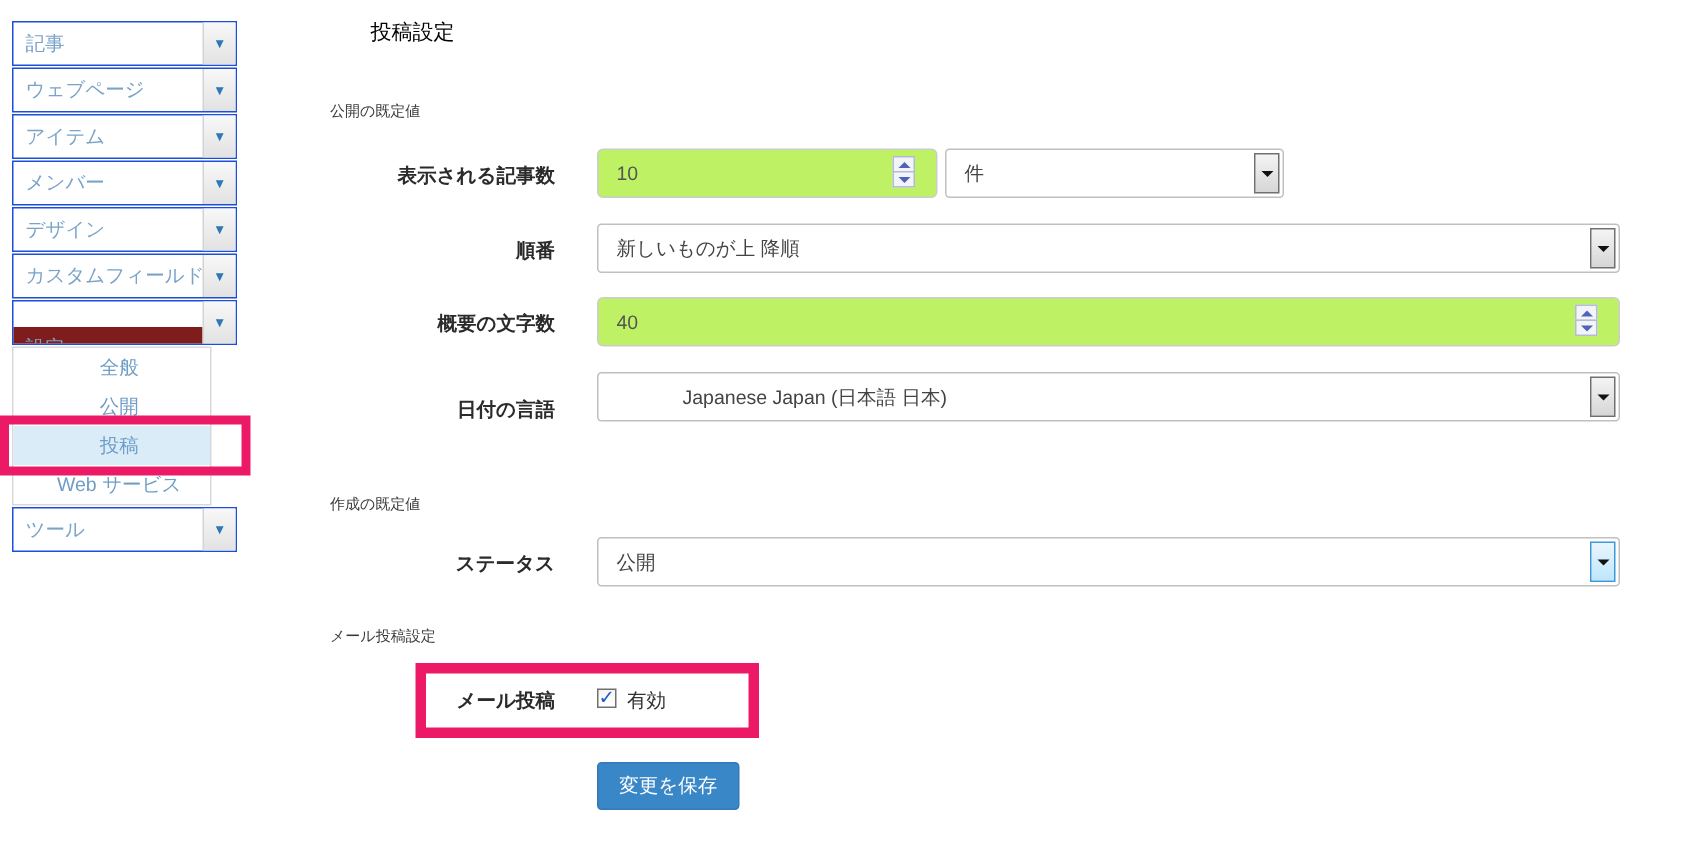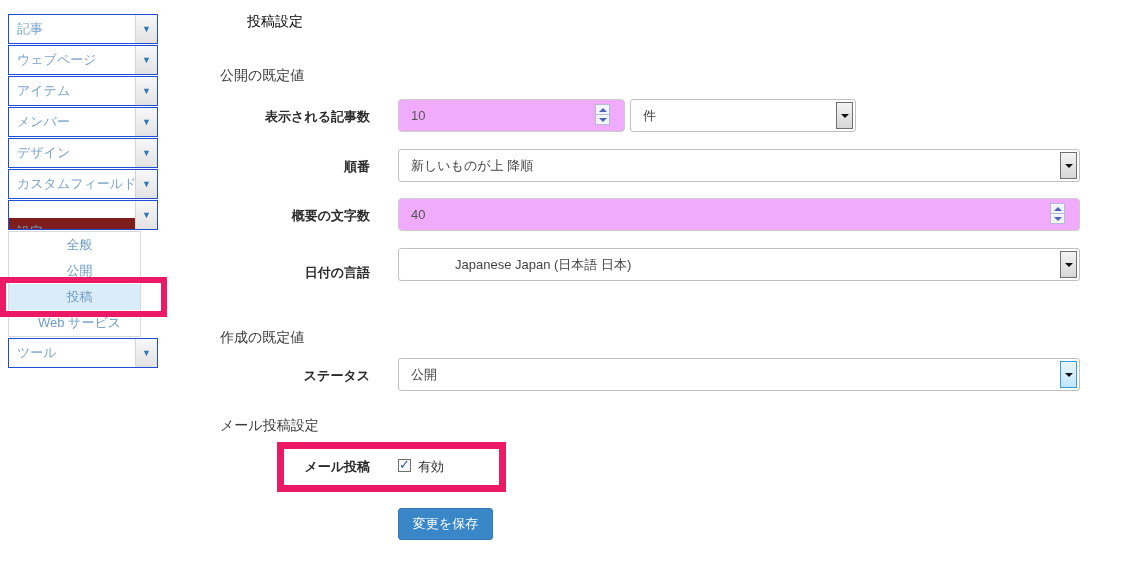--- a/index.html
+++ b/index.html
@@ -24,26 +24,26 @@
               color:#6f9dc6; white-space:nowrap; cursor:pointer; }
   .sub-item.selected { background:#d9ecf8; }
 
   
   .hl { position:absolute; border:6px solid #ec1a66; pointer-events:none; z-index:50; }
   .hl-sidebar { left:0; top:277px; width:167px; height:40px; }
   .hl-mail { left:277px; top:442px; width:229px; height:50px; border-width:7px; }
 
   
   .title { position:absolute; left:215px; top:13px; font-size:14px; color:#000000;margin-left:32px; }
-  .sect  { position:absolute; left:220px; font-size:14px; color:#3a3a3a; }
+  .sect  { position:absolute; left:220px; font-size:10px; color:#3a3a3a; }
   .flabel { position:absolute; left:215px; width:155px; text-align:right;
             font-size:13px; font-weight:bold; color:#2b2b2b; white-space:nowrap; }
 
   .tinput { position:absolute; height:33px; border:1px solid #ccc; border-radius:4px;
-            background:#f0abfc; font-size:13px; color:#555; padding:0 24px 0 12px;
+            background:#bef264; font-size:13px; color:#555; padding:0 24px 0 12px;
             font-family:"Liberation Sans","DejaVu Sans",sans-serif; }
   .spinner { position:absolute; width:15px; height:22px; }
   .spin-btn { width:15px; height:11px; border:1px solid #b4bcd4; background:#f2f4fa;
               display:flex; align-items:center; justify-content:center; cursor:pointer; }
   .spin-btn + .spin-btn { margin-top:-1px; }
   .tri-up   { width:0; height:0; border-left:4px solid transparent; border-right:4px solid transparent;
               border-bottom:4px solid #4f63b8; }
   .tri-down { width:0; height:0; border-left:4px solid transparent; border-right:4px solid transparent;
               border-top:4px solid #4f63b8; }
 

